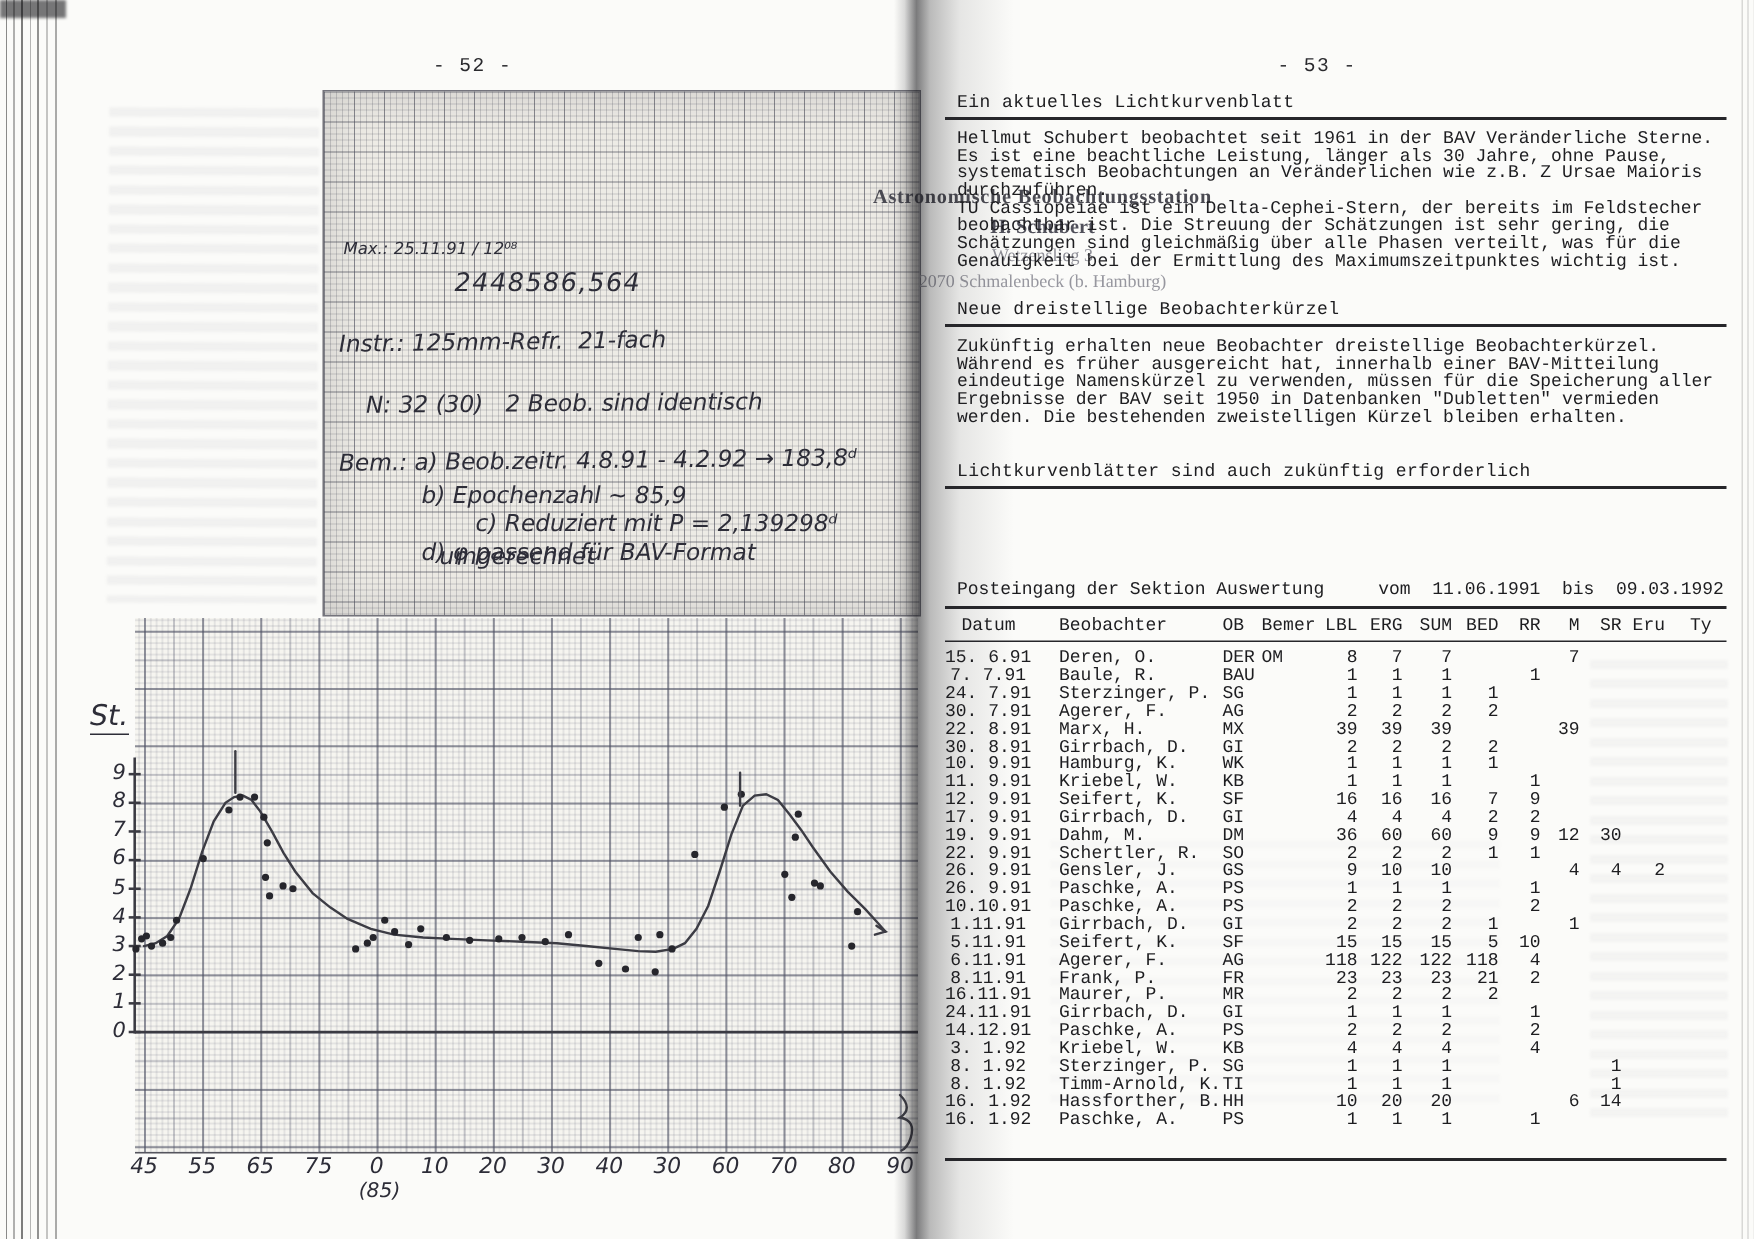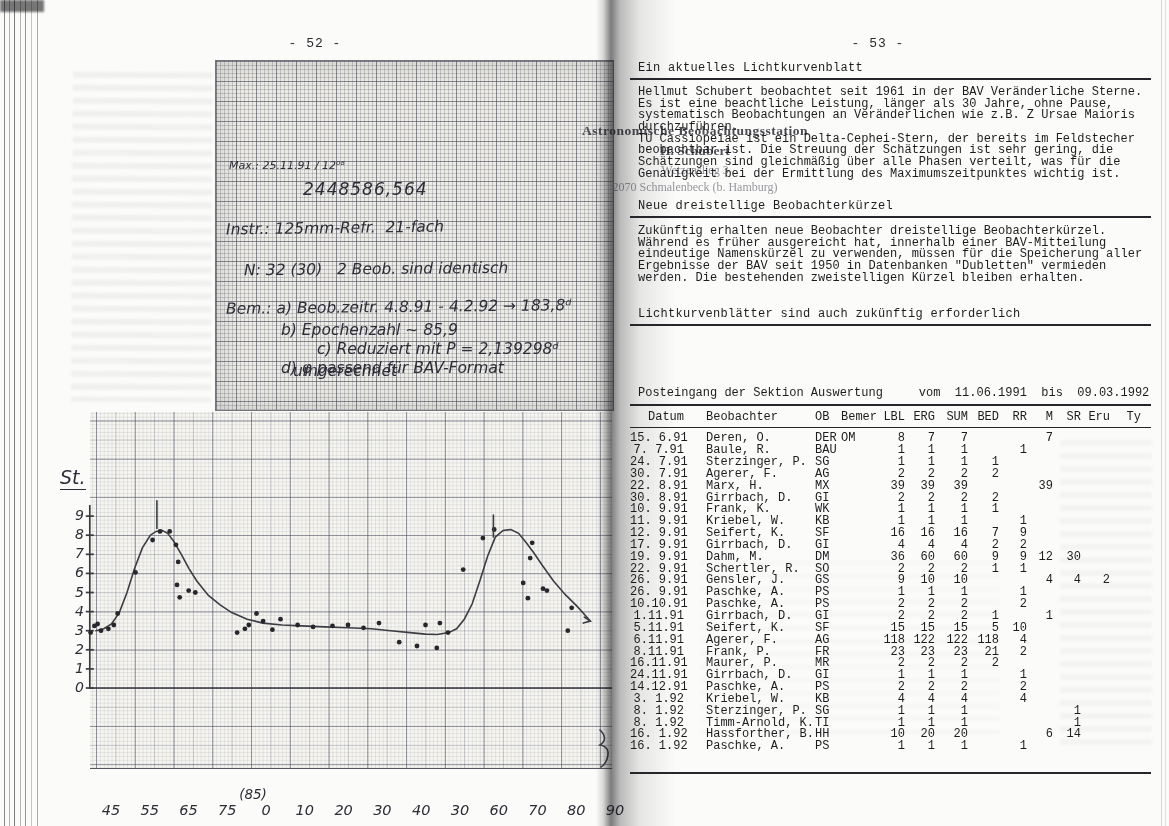--- a/index.html
+++ b/index.html
@@ -48,42 +48,42 @@
   .lh1{font-size:13.5px;color:#4a4a52;letter-spacing:.5px;}
   .lh2{font-size:13.5px;color:#50505a;margin-top:4px;}
   .lh3{font-size:12px;color:#8f8f97;margin-top:4px;font-weight:normal;}
   .lh4{font-size:12px;color:#97979f;margin-top:2px;font-weight:normal;}
   .note{font-size:15.5px;}
   #chart-title{left:162px;top:430px;font-size:23px;letter-spacing:2px;font-weight:bold;}
   #chart-title span{border-bottom:1.8px solid #2d2d38;box-shadow:0 3.5px 0 -1.5px #2d2d38;padding:0 6px 3px 2px;}
   #ylabel{left:60px;top:466px;font-size:19px;border-bottom:1.4px solid #2d2d38;padding-bottom:1px;}
   .ytick{position:absolute;right:0;font-size:14px;font-family:"DejaVu Sans",sans-serif;font-style:italic;color:#2d2d38;}
   #yticks{position:absolute;left:58px;top:0;width:26px;height:826px;}
-  #xticks{position:absolute;left:15px;top:770px;width:620px;height:20px;margin-top:32px;}
+  #xticks{position:absolute;left:0;top:770px;width:620px;height:20px;}
   .xtick{position:absolute;width:34px;text-align:center;font-size:14.5px;font-family:"DejaVu Sans",sans-serif;
          font-style:italic;color:#2d2d38;}
   #xnote{left:231px;top:786px;width:44px;text-align:center;font-size:13.5px;}
   #curve-svg{position:absolute;left:80px;top:412px;width:532px;height:356px;overflow:visible;}
   .ax{stroke:#3a3a42;stroke-width:1.7;}
   .curve{stroke:#3c3c44;stroke-width:1.6;fill:none;stroke-linecap:round;}
   .pt{fill:#26262c;}
   
   .rp{position:absolute;left:638px;white-space:pre;font-size:12px;}
   .heading{letter-spacing:.3px;text-align:center;}
   .rule{position:absolute;left:630px;width:521px;height:1.5px;background:#26262a;}
   .para .tline{white-space:pre;line-height:11.7px;height:11.7px;}
   
   #obs-table{position:absolute;left:630px;top:412px;width:515px;font-size:12px;}
   .trow{display:grid;grid-template-columns:76px 109px 26px 40px 24px 30px 33px 31px 28px 26px 28px 29px 31px;
         line-height:11.85px;height:11.85px;white-space:pre;}
   .trow span{overflow:visible;}
   .trow .c0{text-align:right;padding-right:22px;}
   .trow .c1,.trow .c2,.trow .c3{text-align:left;}
   .trow .c4,.trow .c5,.trow .c6,.trow .c7,.trow .c8,.trow .c9,.trow .c10,.trow .c11,.trow .c12{text-align:right;}
-  .trow.hd .c0{text-align:right;padding-left:4px;}
+  .trow.hd .c0{text-align:center;padding-left:4px;}
   .hrule{height:1.5px;background:#26262a;margin:3px 0 5px -0px;width:521px;}
 </style>
 </head>
 <body>
 
 <div id="scan">
 
   <div id="left-edge"></div>
   <div id="left-edge-cap"></div>
   <div id="right-edge"></div>
@@ -230,21 +230,21 @@
 
   <div id="obs-table">
       <div class="trow hd"><span class="c0">Datum</span><span class="c1">Beobachter</span><span class="c2">OB</span><span class="c3">Bemer</span><span class="c4">LBL</span><span class="c5">ERG</span><span class="c6">SUM</span><span class="c7">BED</span><span class="c8">RR</span><span class="c9">M</span><span class="c10">SR</span><span class="c11">Eru</span><span class="c12">Ty</span></div>
       <div class="hrule"></div>
       <div class="trow"><span class="c0">15. 6.91</span><span class="c1">Deren, O.</span><span class="c2">DER</span><span class="c3">OM</span><span class="c4">8</span><span class="c5">7</span><span class="c6">7</span><span class="c7"></span><span class="c8"></span><span class="c9">7</span><span class="c10"></span><span class="c11"></span><span class="c12"></span></div>
       <div class="trow"><span class="c0">7. 7.91</span><span class="c1">Baule, R.</span><span class="c2">BAU</span><span class="c3"></span><span class="c4">1</span><span class="c5">1</span><span class="c6">1</span><span class="c7"></span><span class="c8">1</span><span class="c9"></span><span class="c10"></span><span class="c11"></span><span class="c12"></span></div>
       <div class="trow"><span class="c0">24. 7.91</span><span class="c1">Sterzinger, P.</span><span class="c2">SG</span><span class="c3"></span><span class="c4">1</span><span class="c5">1</span><span class="c6">1</span><span class="c7">1</span><span class="c8"></span><span class="c9"></span><span class="c10"></span><span class="c11"></span><span class="c12"></span></div>
       <div class="trow"><span class="c0">30. 7.91</span><span class="c1">Agerer, F.</span><span class="c2">AG</span><span class="c3"></span><span class="c4">2</span><span class="c5">2</span><span class="c6">2</span><span class="c7">2</span><span class="c8"></span><span class="c9"></span><span class="c10"></span><span class="c11"></span><span class="c12"></span></div>
       <div class="trow"><span class="c0">22. 8.91</span><span class="c1">Marx, H.</span><span class="c2">MX</span><span class="c3"></span><span class="c4">39</span><span class="c5">39</span><span class="c6">39</span><span class="c7"></span><span class="c8"></span><span class="c9">39</span><span class="c10"></span><span class="c11"></span><span class="c12"></span></div>
       <div class="trow"><span class="c0">30. 8.91</span><span class="c1">Girrbach, D.</span><span class="c2">GI</span><span class="c3"></span><span class="c4">2</span><span class="c5">2</span><span class="c6">2</span><span class="c7">2</span><span class="c8"></span><span class="c9"></span><span class="c10"></span><span class="c11"></span><span class="c12"></span></div>
-      <div class="trow"><span class="c0">10. 9.91</span><span class="c1">Frank, K.</span><span class="c2">WK</span><span class="c3"></span><span class="c4">1</span><span class="c5">1</span><span class="c6">1</span><span class="c7">1</span><span class="c8"></span><span class="c9"></span><span class="c10"></span><span class="c11"></span><span class="c12"></span></div>
+      <div class="trow"><span class="c0">10. 9.91</span><span class="c1">Hamburg, K.</span><span class="c2">WK</span><span class="c3"></span><span class="c4">1</span><span class="c5">1</span><span class="c6">1</span><span class="c7">1</span><span class="c8"></span><span class="c9"></span><span class="c10"></span><span class="c11"></span><span class="c12"></span></div>
       <div class="trow"><span class="c0">11. 9.91</span><span class="c1">Kriebel, W.</span><span class="c2">KB</span><span class="c3"></span><span class="c4">1</span><span class="c5">1</span><span class="c6">1</span><span class="c7"></span><span class="c8">1</span><span class="c9"></span><span class="c10"></span><span class="c11"></span><span class="c12"></span></div>
       <div class="trow"><span class="c0">12. 9.91</span><span class="c1">Seifert, K.</span><span class="c2">SF</span><span class="c3"></span><span class="c4">16</span><span class="c5">16</span><span class="c6">16</span><span class="c7">7</span><span class="c8">9</span><span class="c9"></span><span class="c10"></span><span class="c11"></span><span class="c12"></span></div>
       <div class="trow"><span class="c0">17. 9.91</span><span class="c1">Girrbach, D.</span><span class="c2">GI</span><span class="c3"></span><span class="c4">4</span><span class="c5">4</span><span class="c6">4</span><span class="c7">2</span><span class="c8">2</span><span class="c9"></span><span class="c10"></span><span class="c11"></span><span class="c12"></span></div>
       <div class="trow"><span class="c0">19. 9.91</span><span class="c1">Dahm, M.</span><span class="c2">DM</span><span class="c3"></span><span class="c4">36</span><span class="c5">60</span><span class="c6">60</span><span class="c7">9</span><span class="c8">9</span><span class="c9">12</span><span class="c10">30</span><span class="c11"></span><span class="c12"></span></div>
       <div class="trow"><span class="c0">22. 9.91</span><span class="c1">Schertler, R.</span><span class="c2">SO</span><span class="c3"></span><span class="c4">2</span><span class="c5">2</span><span class="c6">2</span><span class="c7">1</span><span class="c8">1</span><span class="c9"></span><span class="c10"></span><span class="c11"></span><span class="c12"></span></div>
       <div class="trow"><span class="c0">26. 9.91</span><span class="c1">Gensler, J.</span><span class="c2">GS</span><span class="c3"></span><span class="c4">9</span><span class="c5">10</span><span class="c6">10</span><span class="c7"></span><span class="c8"></span><span class="c9">4</span><span class="c10">4</span><span class="c11">2</span><span class="c12"></span></div>
       <div class="trow"><span class="c0">26. 9.91</span><span class="c1">Paschke, A.</span><span class="c2">PS</span><span class="c3"></span><span class="c4">1</span><span class="c5">1</span><span class="c6">1</span><span class="c7"></span><span class="c8">1</span><span class="c9"></span><span class="c10"></span><span class="c11"></span><span class="c12"></span></div>
       <div class="trow"><span class="c0">10.10.91</span><span class="c1">Paschke, A.</span><span class="c2">PS</span><span class="c3"></span><span class="c4">2</span><span class="c5">2</span><span class="c6">2</span><span class="c7"></span><span class="c8">2</span><span class="c9"></span><span class="c10"></span><span class="c11"></span><span class="c12"></span></div>
       <div class="trow"><span class="c0">1.11.91</span><span class="c1">Girrbach, D.</span><span class="c2">GI</span><span class="c3"></span><span class="c4">2</span><span class="c5">2</span><span class="c6">2</span><span class="c7">1</span><span class="c8"></span><span class="c9">1</span><span class="c10"></span><span class="c11"></span><span class="c12"></span></div>
       <div class="trow"><span class="c0">5.11.91</span><span class="c1">Seifert, K.</span><span class="c2">SF</span><span class="c3"></span><span class="c4">15</span><span class="c5">15</span><span class="c6">15</span><span class="c7">5</span><span class="c8">10</span><span class="c9"></span><span class="c10"></span><span class="c11"></span><span class="c12"></span></div>

